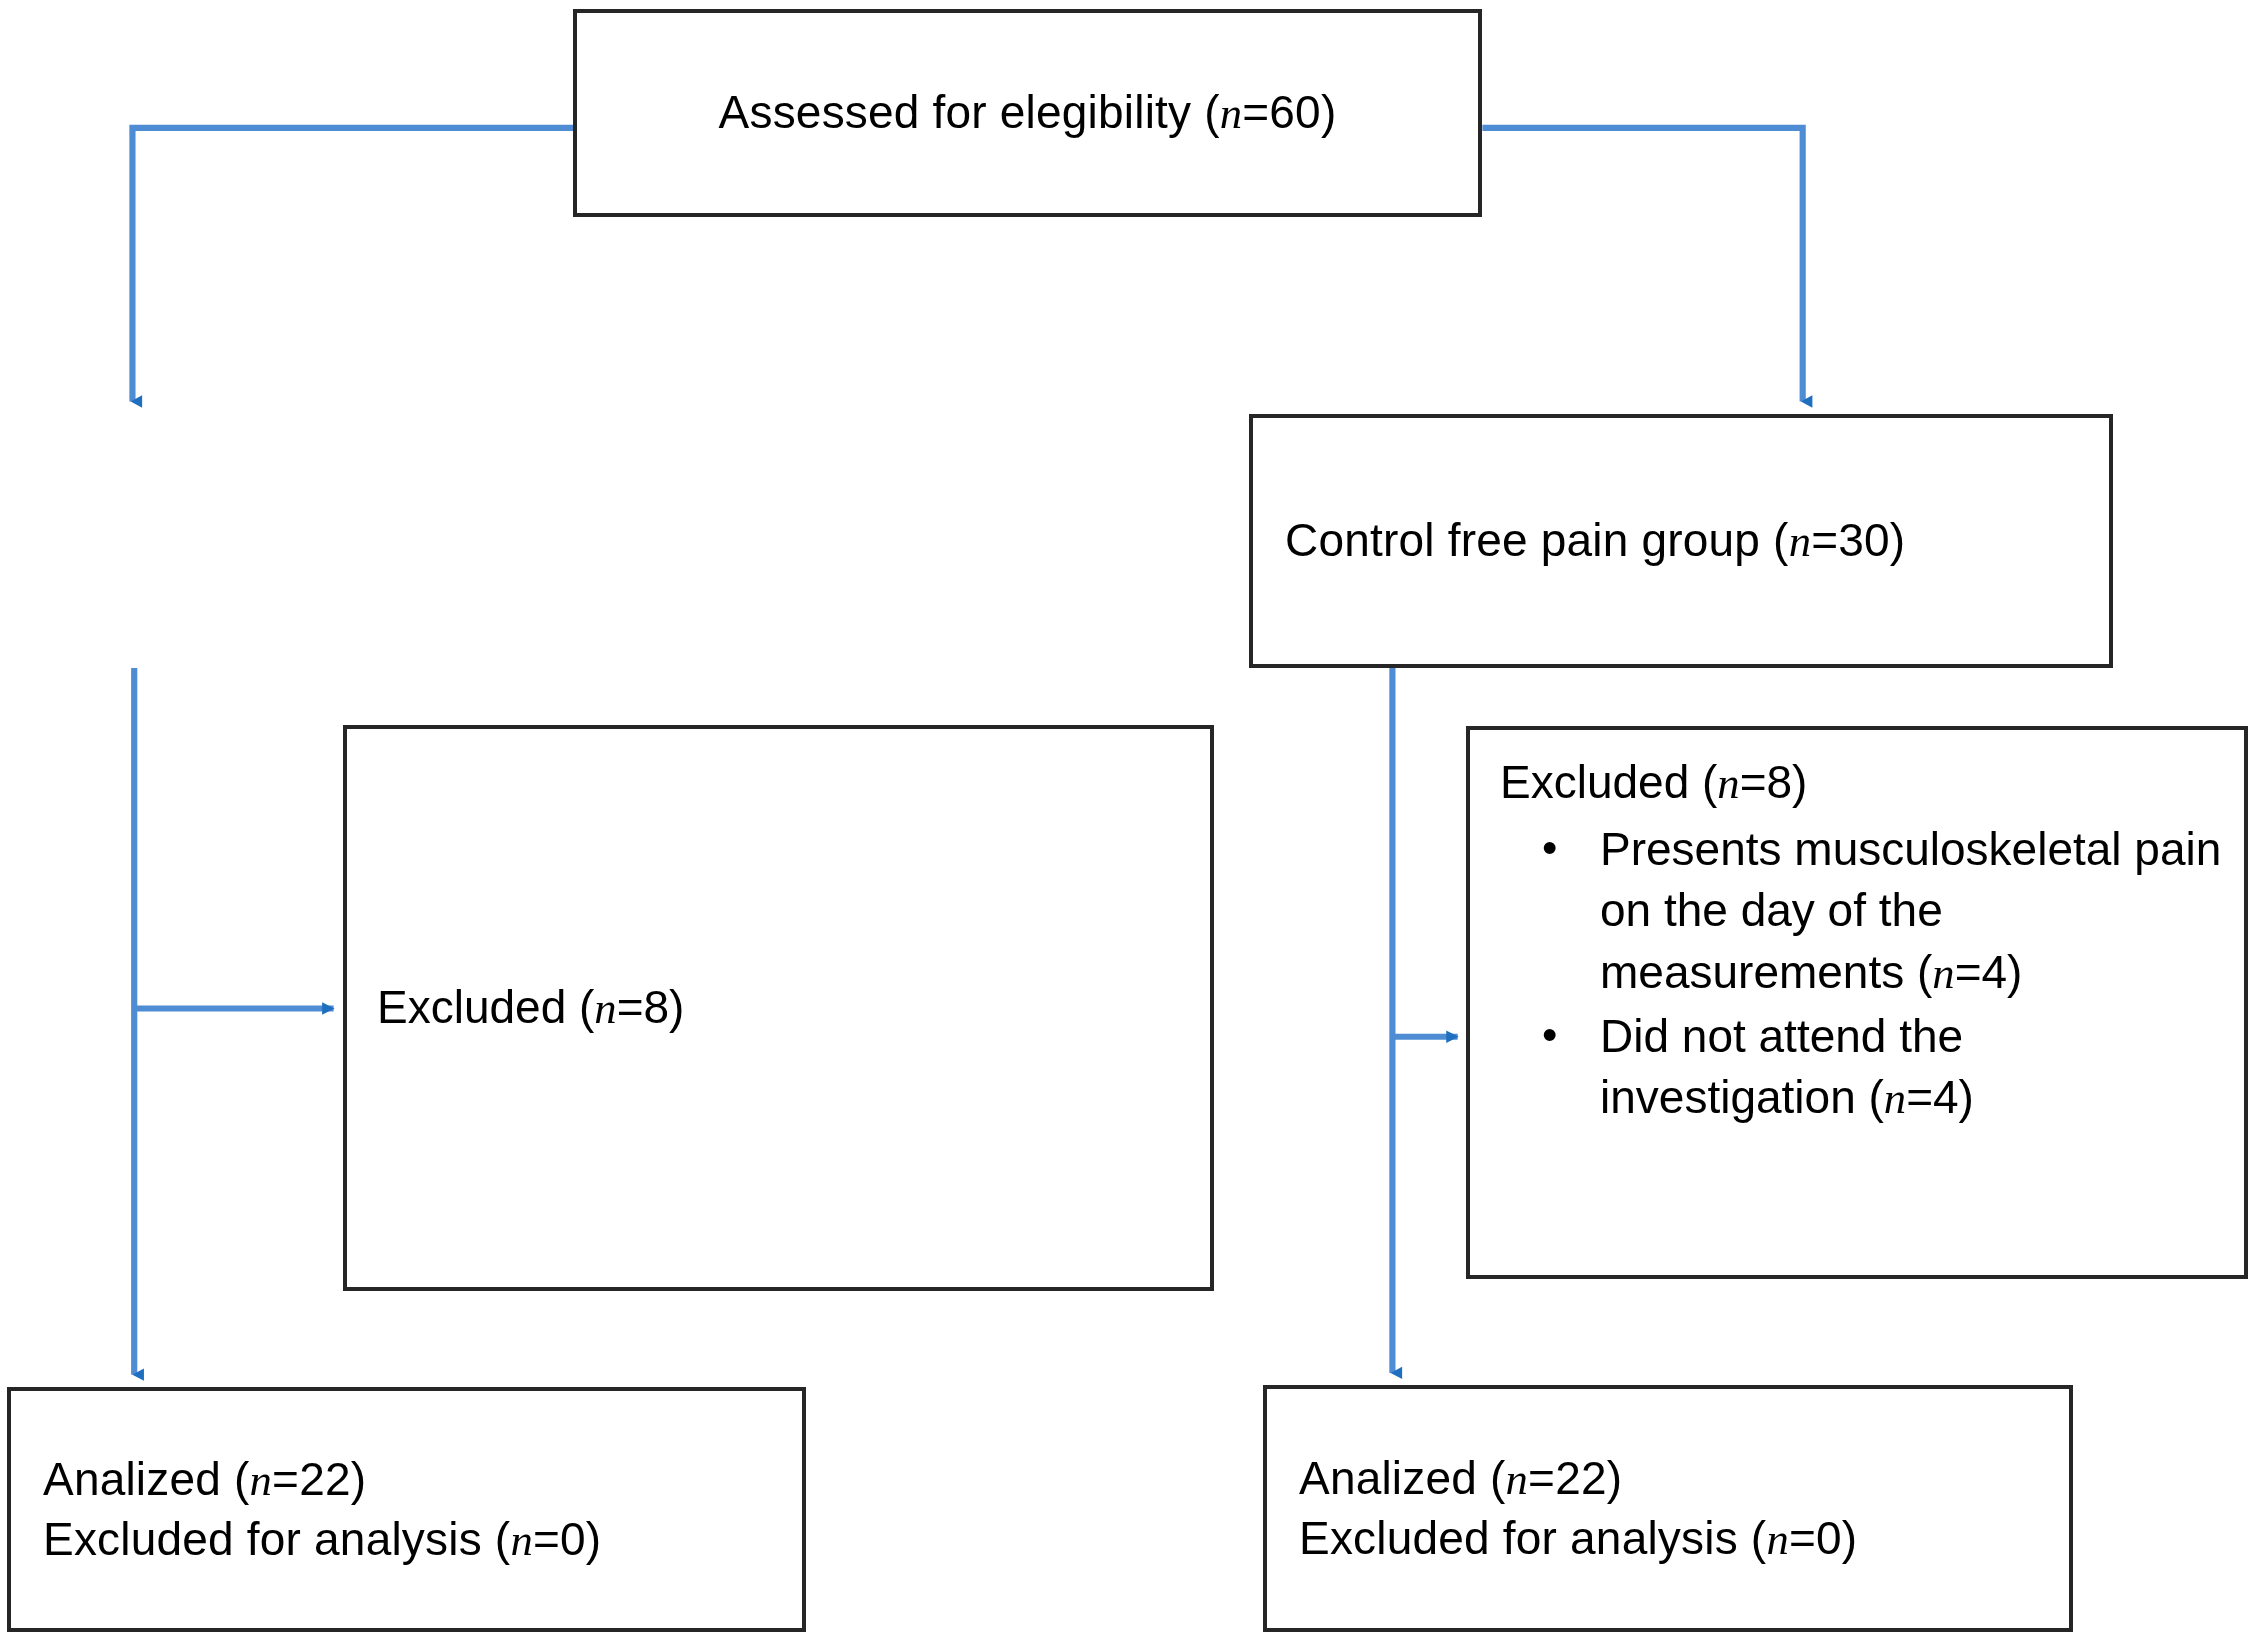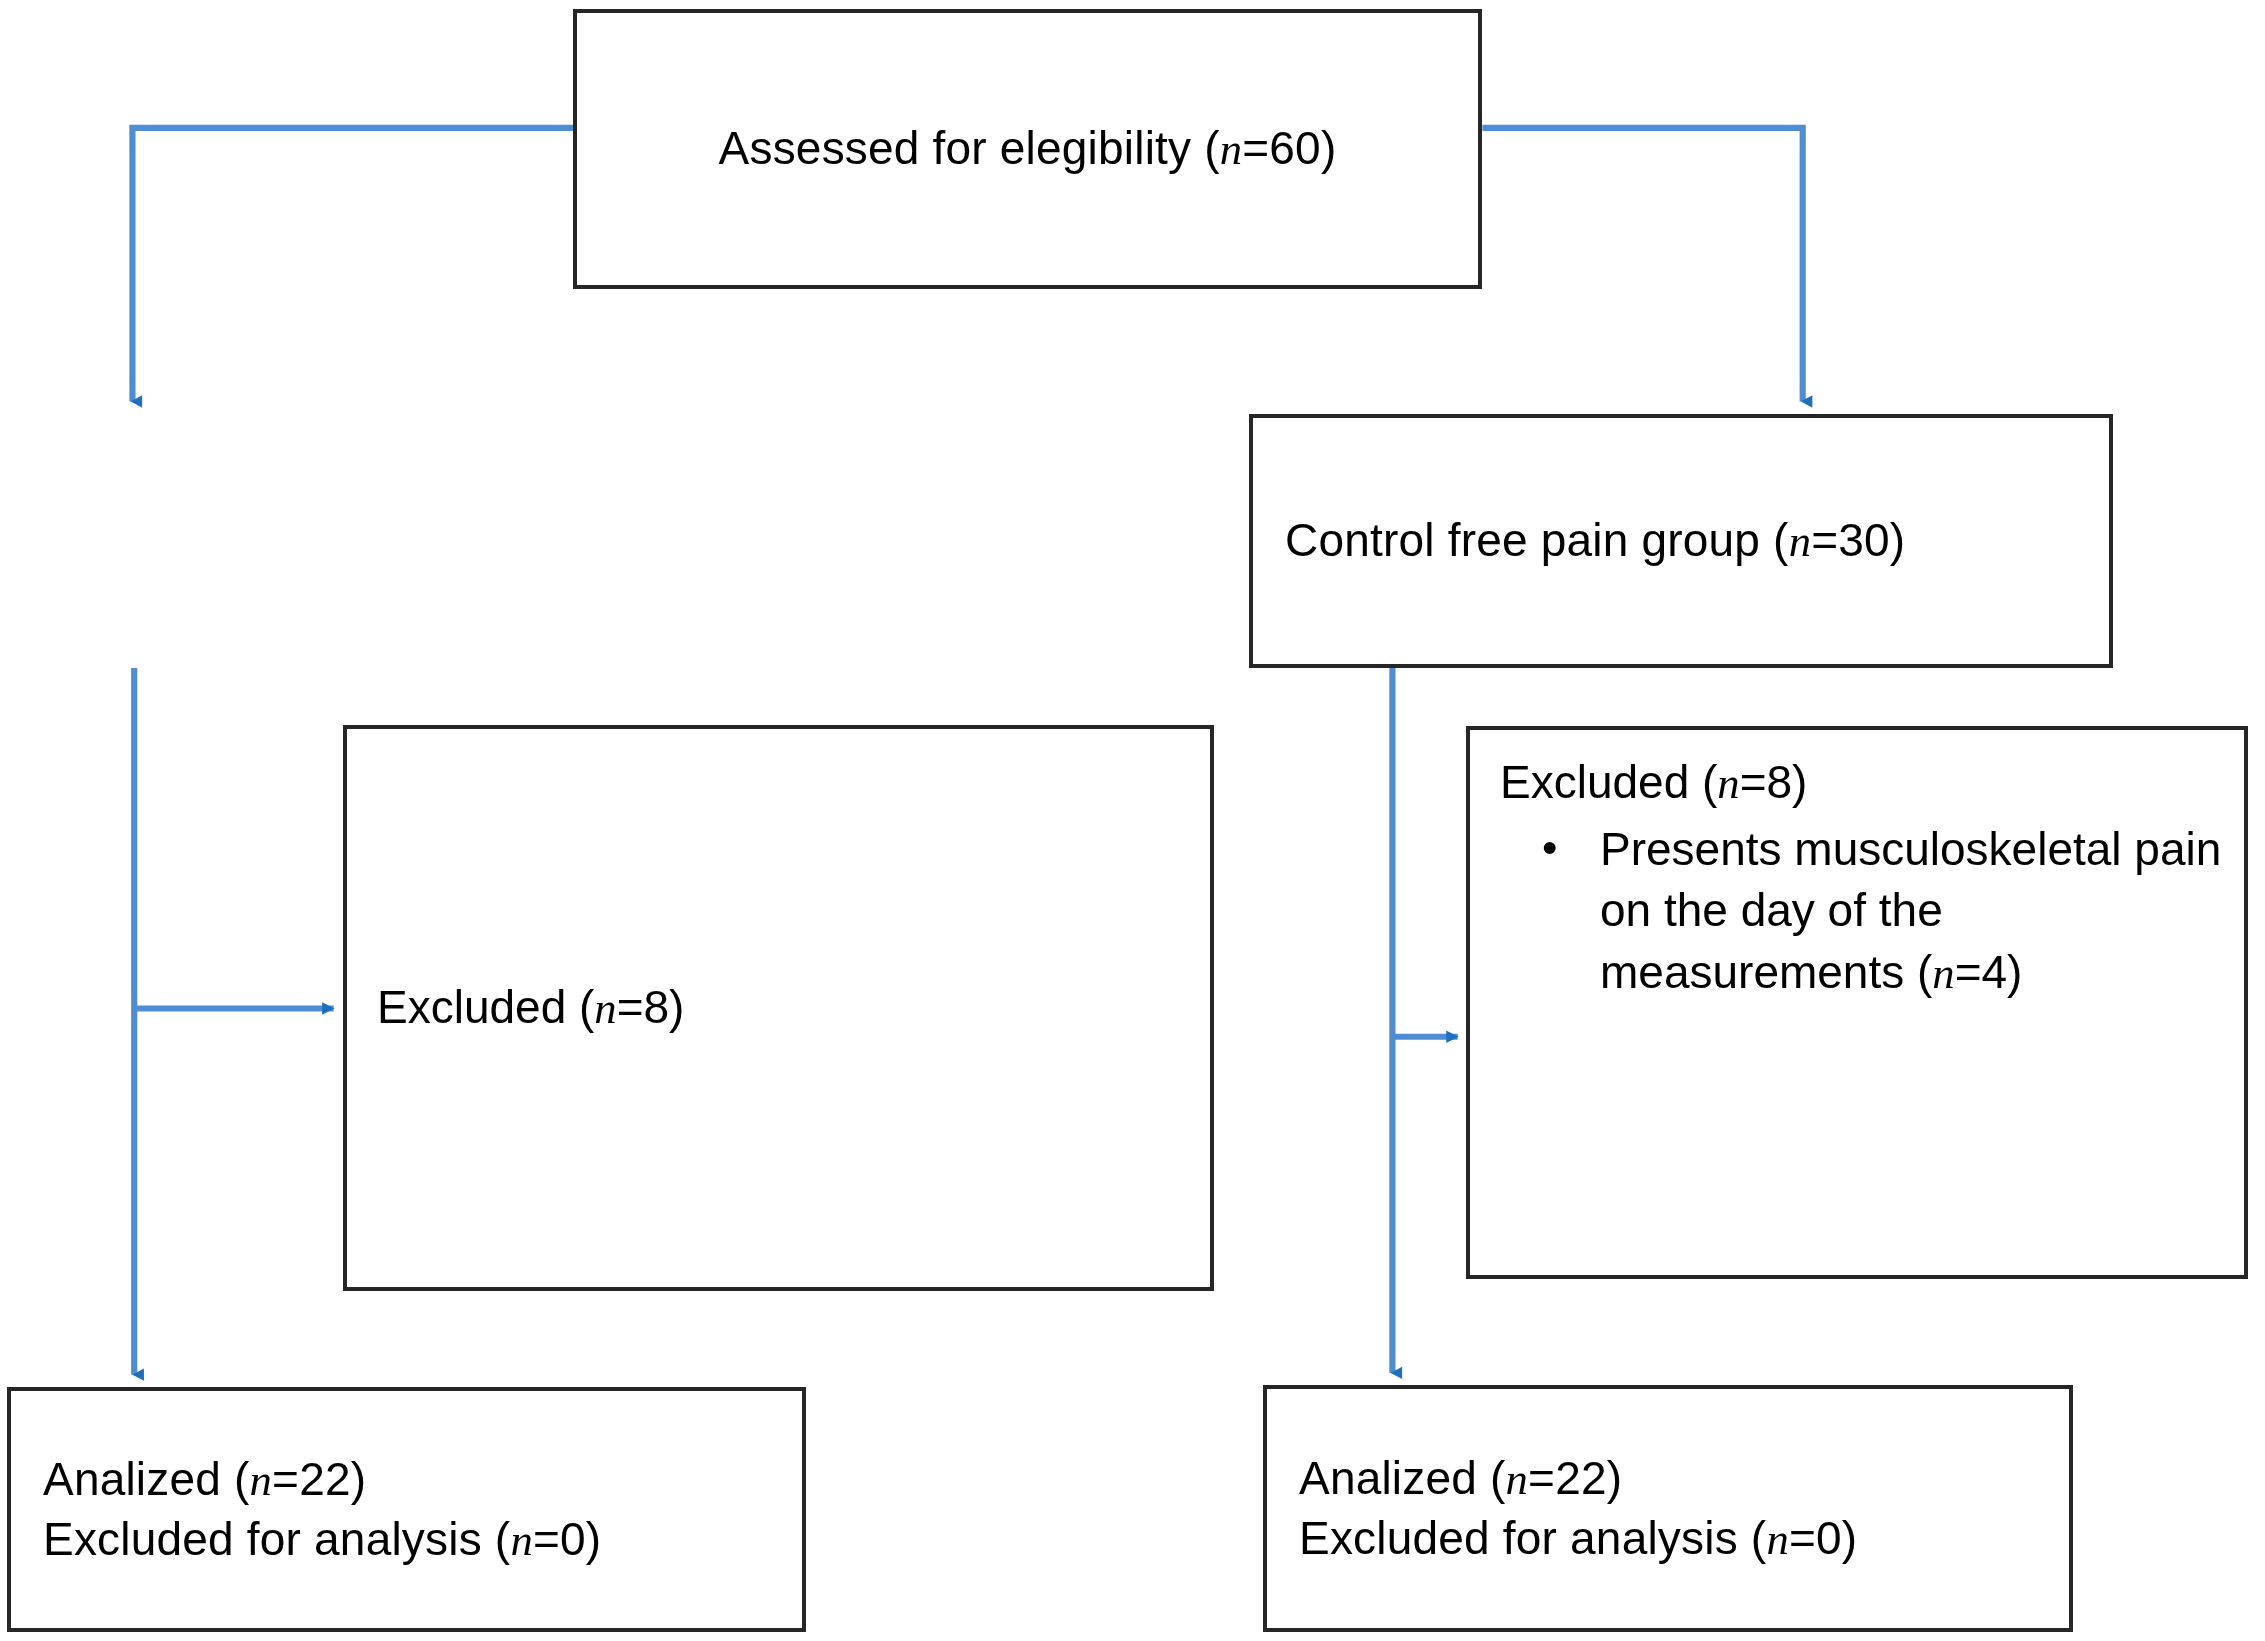--- a/index.html
+++ b/index.html
@@ -32,21 +32,21 @@
   }
   .node .line {
     font-size: 46px;
     line-height: 1.30;
     letter-spacing: 0.2px;
     white-space: nowrap;
   }
   .node.pad-left .line { padding-left: 32px; }
   .node.pad-center { align-items: center; }
 
-  .node-top      { left: 573px;  top: 8.8px;   width: 909px; height: 280px; }
+  .node-top      { left: 573px;  top: 8.8px;   width: 909px; height: 208px; }
   .node-fm       { left: 7px;    top: 414px;  width: 794px;  height: 254px; }
   .node-control  { left: 1249px; top: 414px;  width: 864px;  height: 254px; }
   .node-exc-left { left: 343px;  top: 725px;  width: 871px;  height: 566px; }
   .node-exc-right{ left: 1466px; top: 726px;  width: 782px;  height: 553px; }
   .node-an-left  { left: 7px;    top: 1387px; width: 799px;  height: 245px; }
   .node-an-right { left: 1263px; top: 1385px; width: 810px;  height: 247px; }
   .node-exc-left  { justify-content: center; }
   .node-exc-right { justify-content: flex-start; padding-top: 23px; }
 
   .exc-head {
@@ -143,20 +143,21 @@
   </div>
 
   <div class="node node-exc-left">
     <div class="exc-head"><span>Excluded (</span><em class="nital">n</em><span>=8)</span></div>
   </div>
 
   <div class="node node-exc-right">
     <div class="exc-head"><span>Excluded (</span><em class="nital">n</em><span>=8)</span></div>
     <ul class="bullets">
       <li><span>Presents musculoskeletal pain on the day of the measurements (</span><em class="nital">n</em><span>=4)</span></li>
+      <li><span>Did not attend the investigation (</span><em class="nital">n</em><span>=4)</span></li>
     </ul>
   </div>
 
   <div class="node node-an-left pad-left">
     <div class="line"><span>Analized (</span><em class="nital">n</em><span>=22)</span></div>
     <div class="line"><span>Excluded for analysis (</span><em class="nital">n</em><span>=0)</span></div>
   </div>
 
   <div class="node node-an-right pad-left">
     <div class="line"><span>Analized (</span><em class="nital">n</em><span>=22)</span></div>

